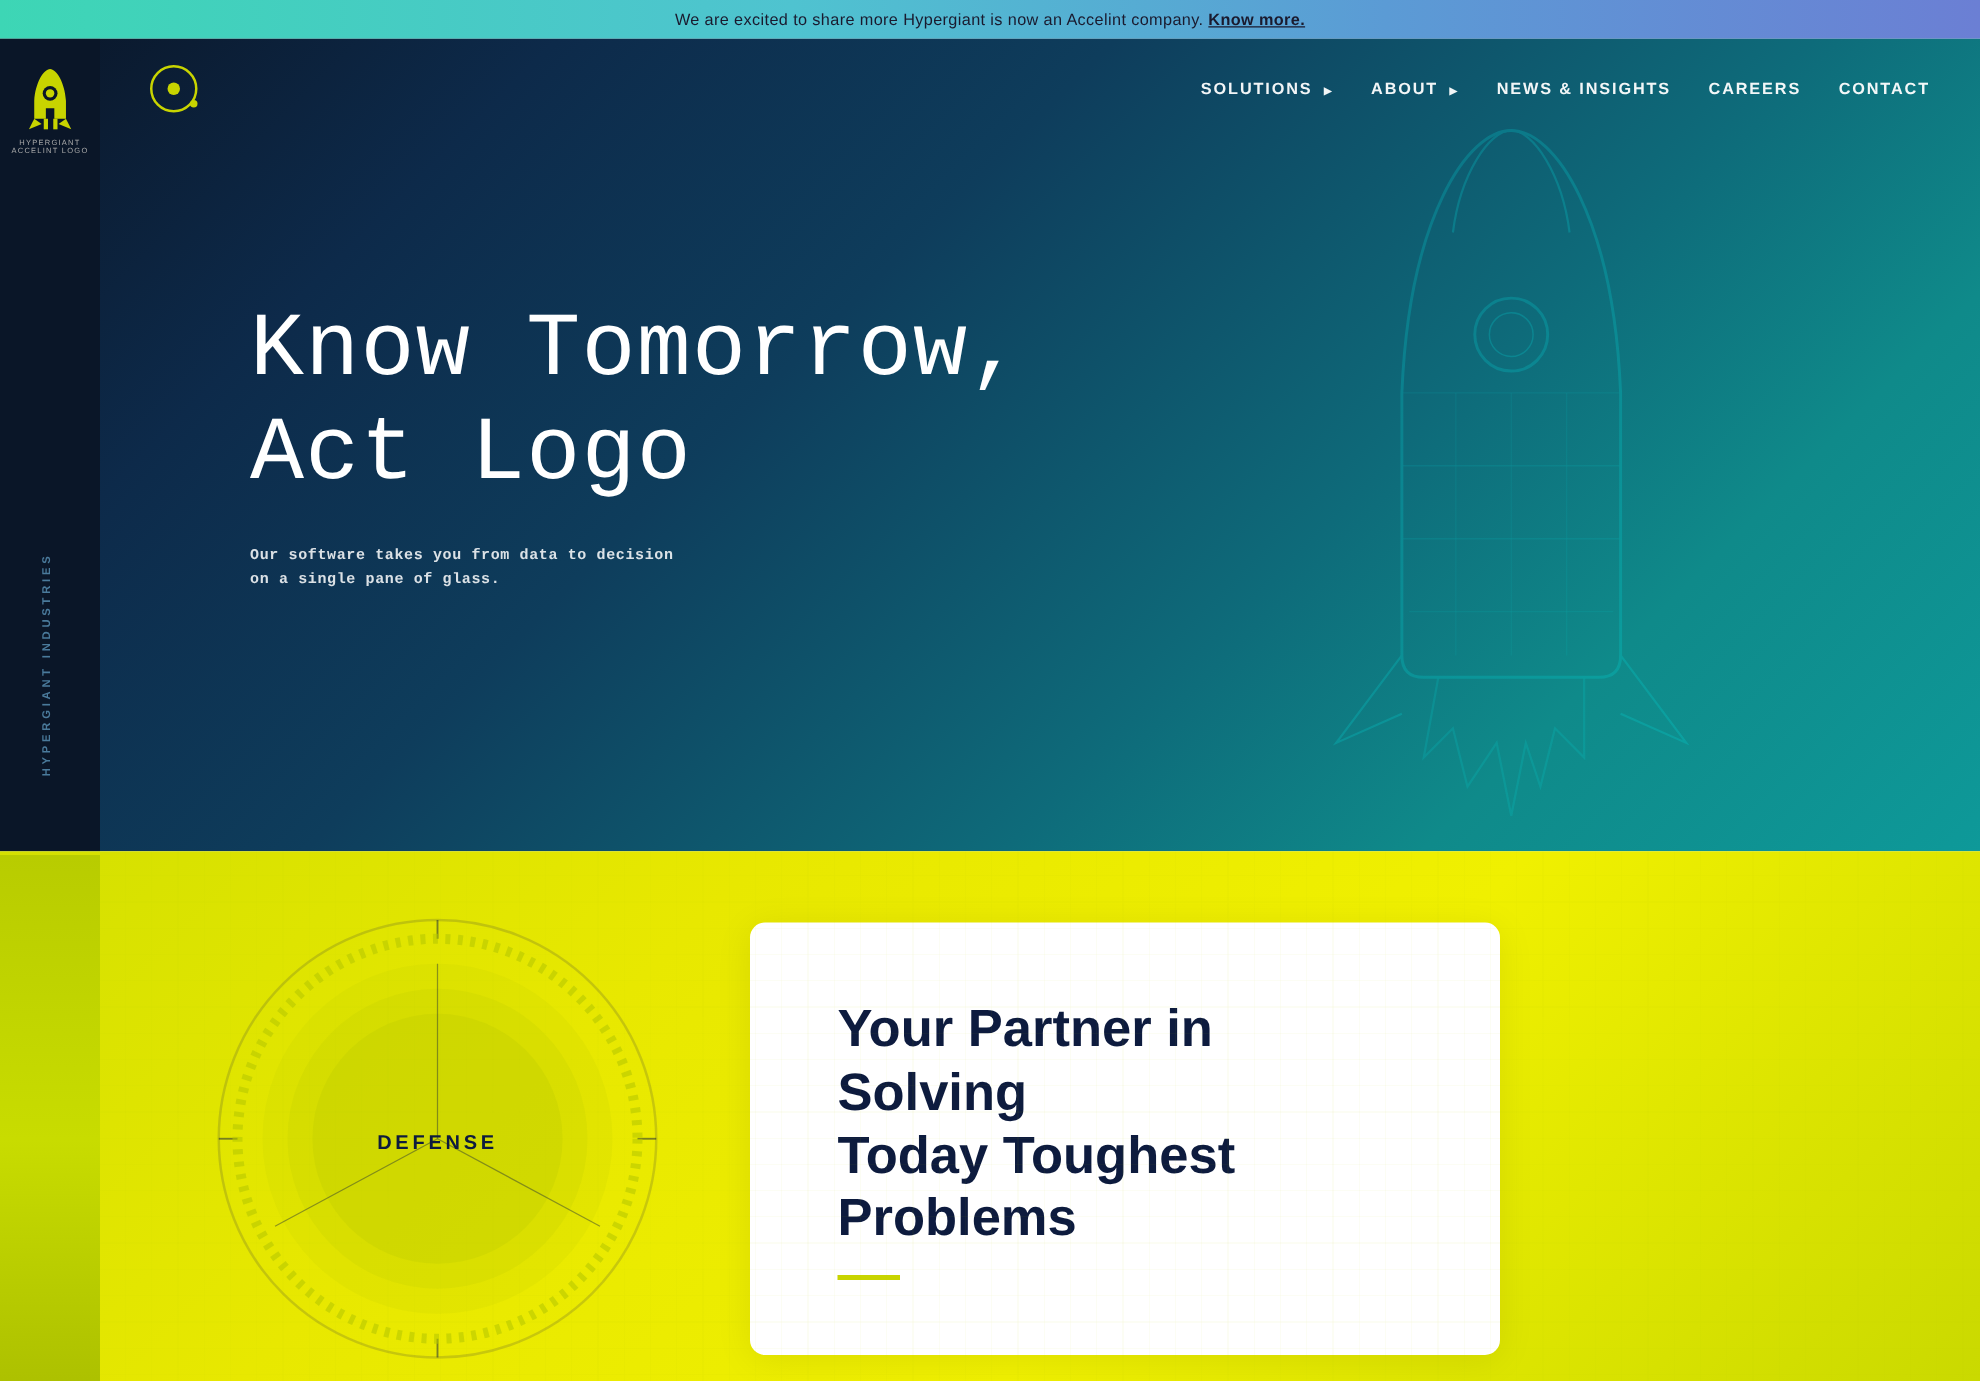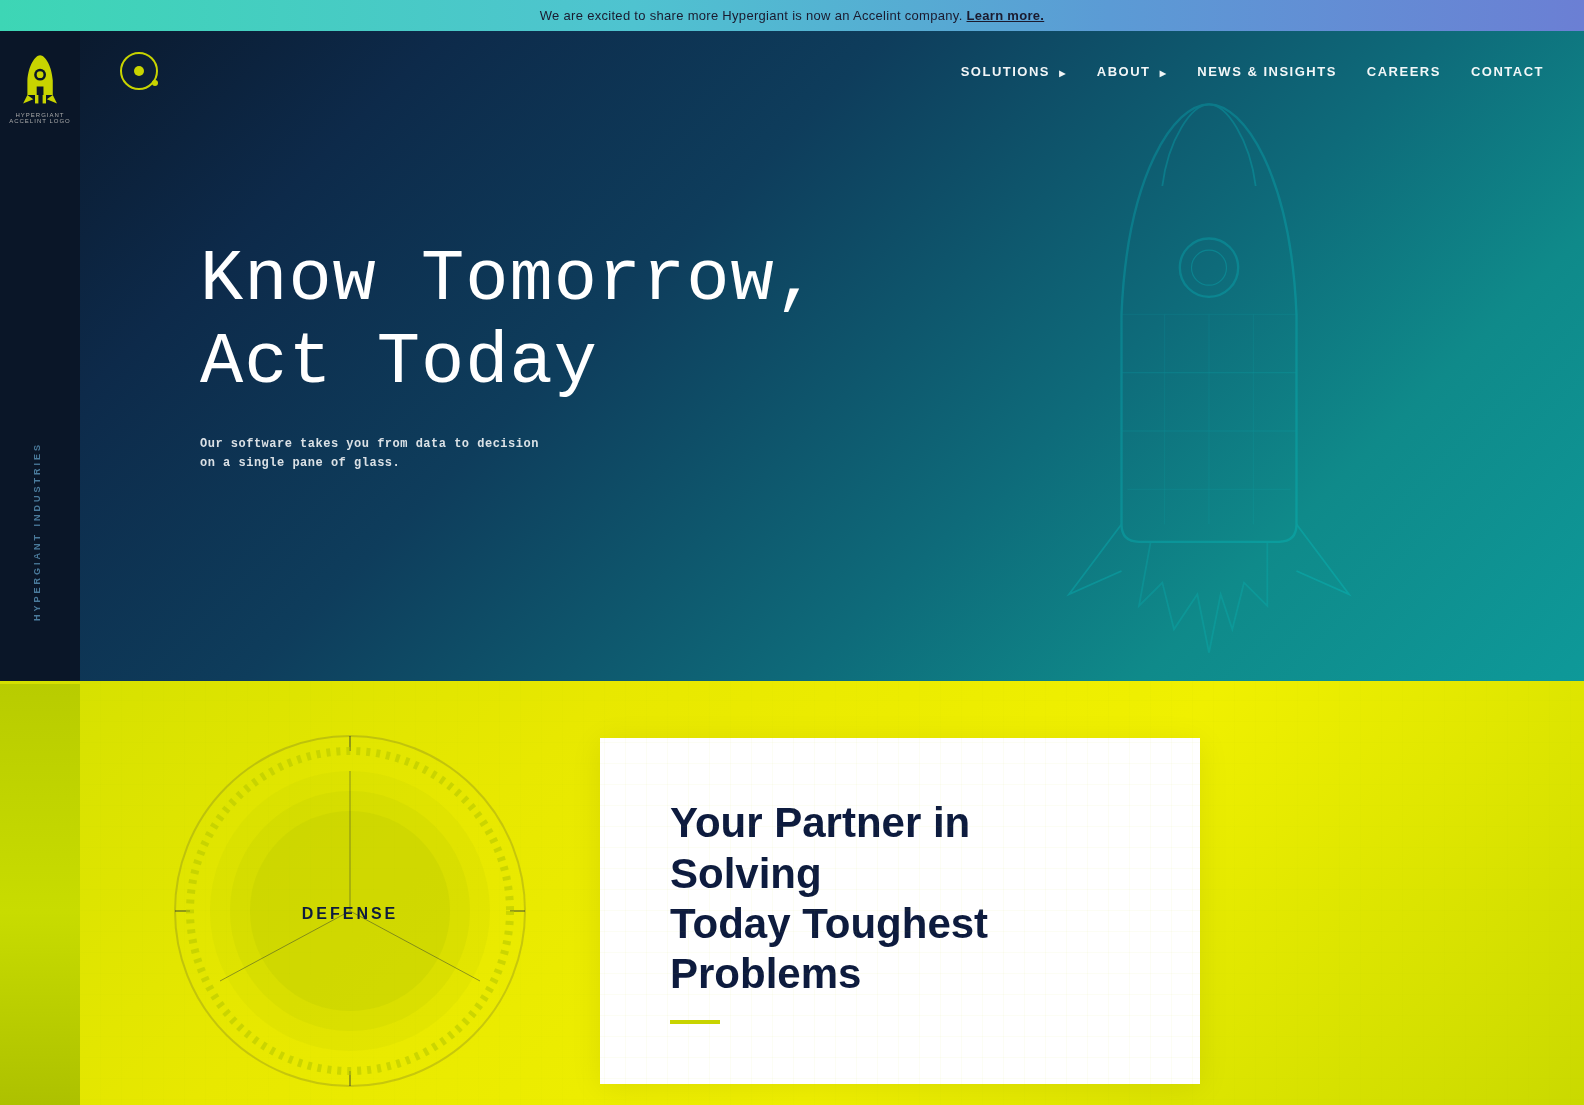--- a/index.html
+++ b/index.html
@@ -241,21 +241,21 @@
     }
 
     .dial-svg {
       width: 100%;
       height: 100%;
     }
 
     
     .white-card {
       background: #ffffff;
-      border-radius: 0;
+      border-radius: 12px;
       padding: 60px 70px;
       margin-left: 60px;
       margin-right: 60px;
       flex: 1;
       max-width: 600px;
       box-shadow: 0 4px 30px rgba(0,0,0,0.08);
     }
 
     .white-card-title {
       font-size: 42px;
@@ -275,21 +275,21 @@
     
     ::-webkit-scrollbar { width: 8px; }
     ::-webkit-scrollbar-track { background: #1a2a3a; }
     ::-webkit-scrollbar-thumb { background: #3a5a7a; border-radius: 4px; }
   </style>
 </head>
 <body>
 
 <div class="announcement-bar">
   <span>We are excited to share more Hypergiant is now an Accelint company.</span>
-  <a href="#">Learn more.</a>
+  <a href="#">Know more.</a>
 </div>
 
 <div class="hero-section">
 
   <div class="rocket-illustration">
     <svg viewBox="0 0 300 560" xmlns="http://www.w3.org/2000/svg" fill="none" stroke="#00e5e5" stroke-width="1.5" opacity="0.6">
 
       <path d="M150 20 C120 20 80 80 75 200 L75 380 C75 390 80 395 90 395 L210 395 C220 395 225 390 225 380 L225 200 C220 80 180 20 150 20 Z" stroke="#00e5e5" stroke-width="2"></path>
 
       <path d="M150 20 C135 20 115 50 110 90 M150 20 C165 20 185 50 190 90" stroke="#00e5e5" stroke-width="1.5"></path>
@@ -362,21 +362,21 @@
       </li>
       <li>
         <a href="#">CONTACT</a>
       </li>
     </ul>
   </nav>
 
   <div class="hero-content">
     <h1 class="hero-title">
       <span>Know Tomorrow,</span><br>
-      <span>Act Today</span>
+      <span>Act Logo</span>
     </h1>
     <p class="hero-subtitle">
       Our software takes you from data to decision<br>on a single pane of glass.
     </p>
   </div>
 
 </div>
 
 <div class="yellow-section">
   <div class="yellow-left-sidebar"></div>

